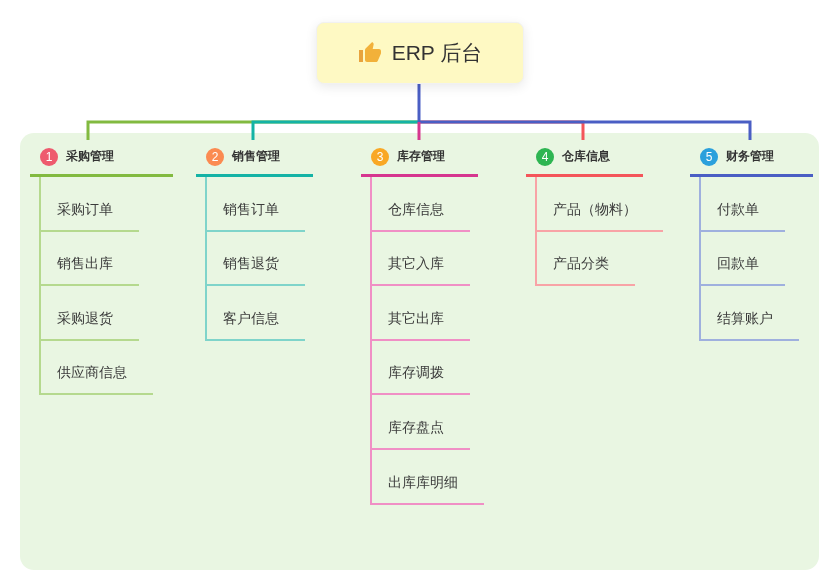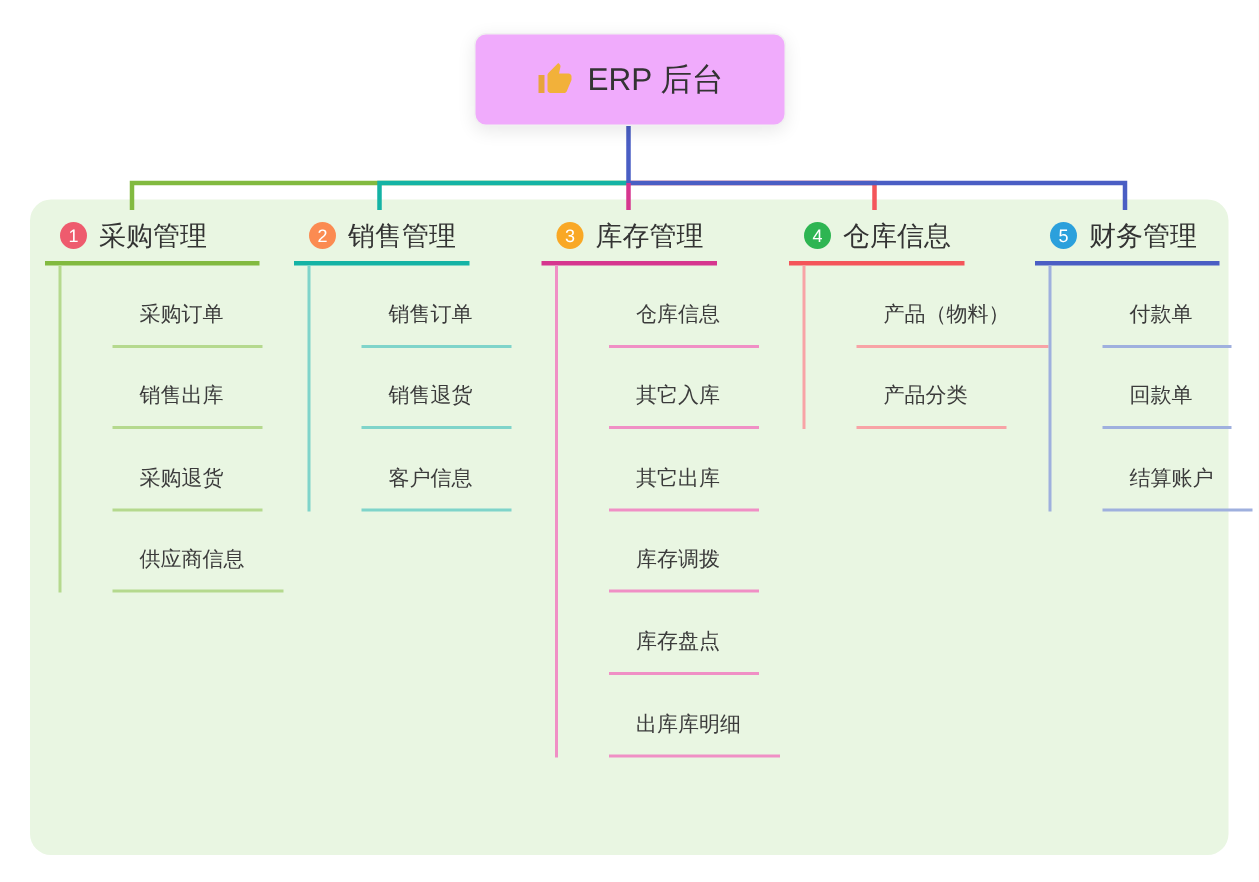--- a/index.html
+++ b/index.html
@@ -9,21 +9,21 @@
     background:#ffffff;
   }
   
   #panel{
     position:absolute;left:20px;top:133px;width:799px;height:437px;
     background:#e9f6e2;border-radius:14px;
   }
   
   #root-node{
     position:absolute;left:316px;top:22px;width:206px;height:60px;
-    background:#f0abfc;border:1px solid #f1f1f1;border-radius:8px;
+    background:#fef9c3;border:1px solid #f1f1f1;border-radius:8px;
     box-shadow:0 3px 12px rgba(0,0,0,.09);
     display:flex;align-items:center;justify-content:center;gap:10px;
     font-size:21px;color:#333;cursor:pointer;
   }
   #root-node .emoji{display:inline-flex;width:24px;height:24px;}
   
   #connectors{position:absolute;left:0;top:0;pointer-events:none;}
   
   .branch{position:absolute;top:146px;}
   .branch-1{left:30px; --main:#82ba40; --light:#b5d98e; --badge:#ee5b6e; --tw:143px;}
@@ -35,25 +35,25 @@
     display:flex;align-items:center;gap:8px;
     box-sizing:border-box;height:31px;width:var(--tw);
     padding:0 0 7px 10px;border-bottom:3px solid var(--main);
     cursor:pointer;
   }
   .badge{
     flex:0 0 auto;width:18px;height:18px;border-radius:50%;
     background:var(--badge);color:#fff;font-size:12px;line-height:18px;
     text-align:center;
   }
-  .branch-label{font-size:18px;color:#333;white-space:nowrap;}
+  .branch-label{font-size:12px;color:#333;white-space:nowrap;font-weight:bold;}
   .children{
     margin-left:9px;border-left:2px solid var(--light);width:max-content;
   }
-  .child-row{height:54.6px;display:flex;align-items:flex-end;margin-left:36px;}
+  .child-row{height:54.6px;display:flex;align-items:flex-end;}
   .child{
     display:inline-block;margin-left:-2px;
     border-bottom:2px solid var(--light);
     padding:0 26px 11px 18px;
     font-size:14px;color:#3b3b3b;white-space:nowrap;cursor:pointer;
   }
 </style>
 </head>
 <body>
 

